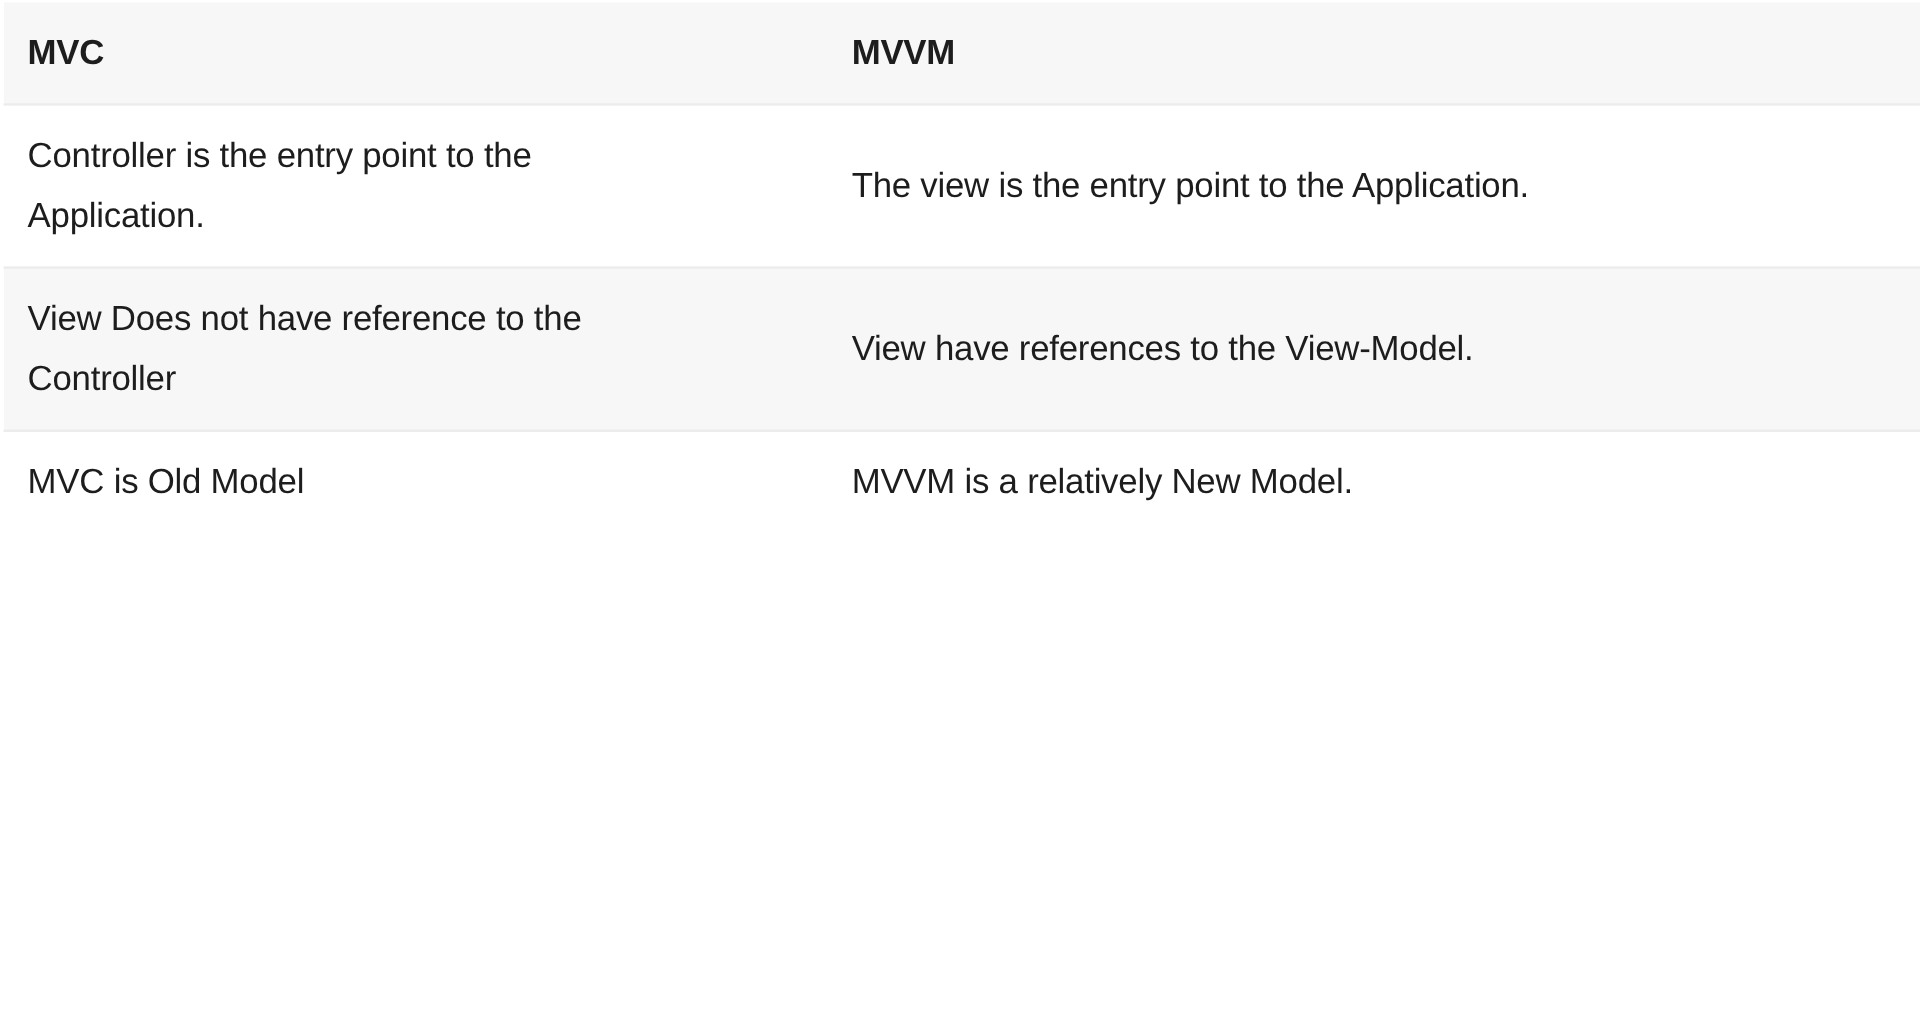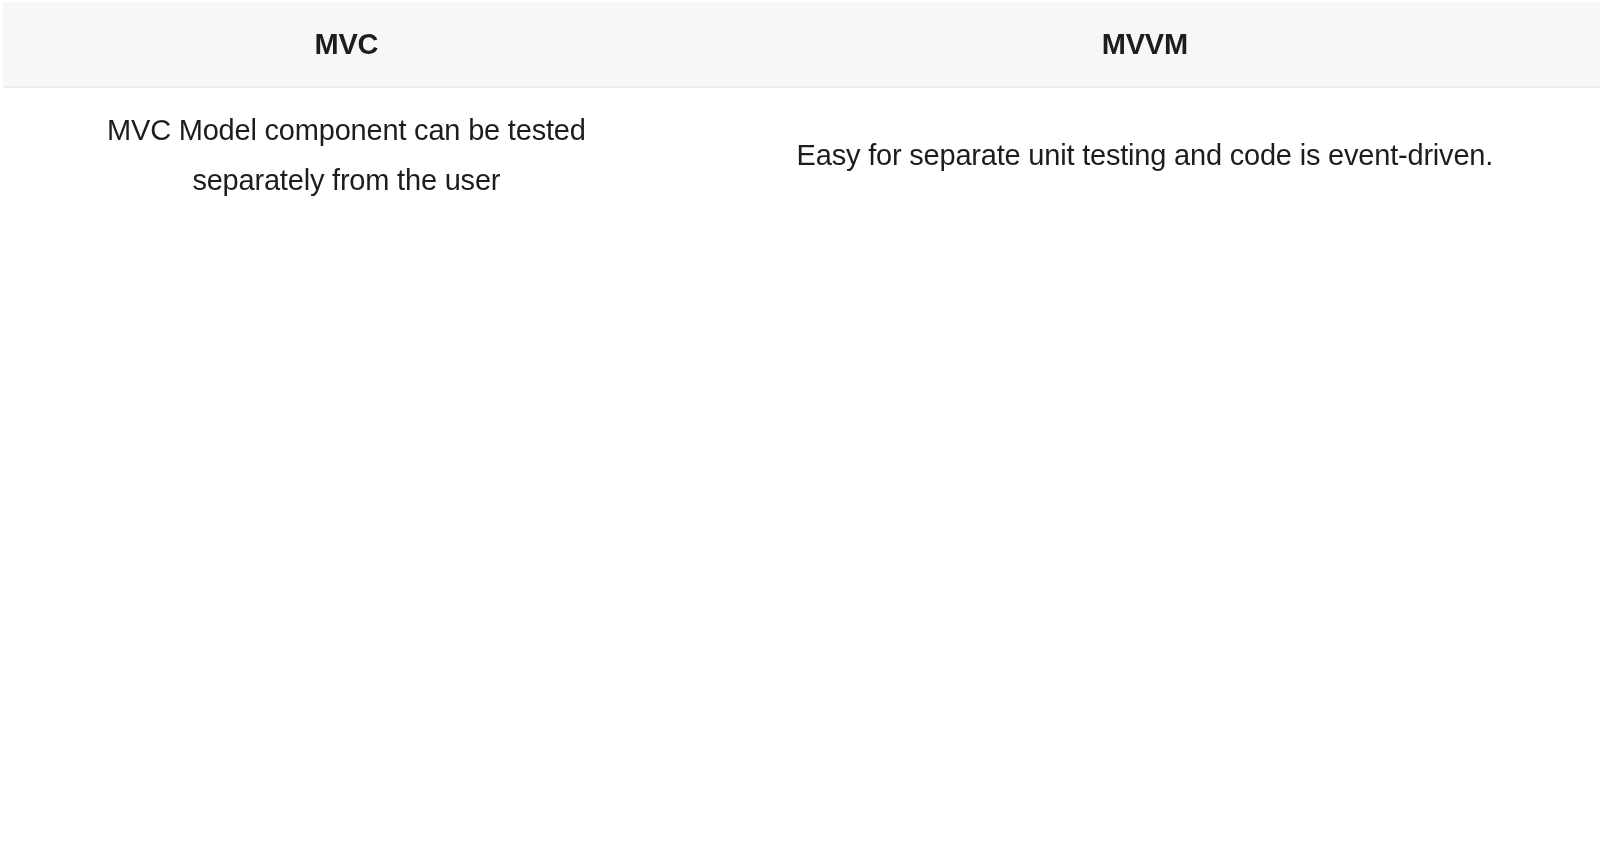--- a/index.html
+++ b/index.html
@@ -19,21 +19,21 @@
     color: #1d1d1d;
     font-size: 29px;
     letter-spacing: -0.2px;
   }
   .comparison-table col.col-mvc  { width: 43%; }
   .comparison-table col.col-mvvm { width: 57%; }
   .comparison-table th,
   .comparison-table td {
     padding: 17px 20px;
     line-height: 50px;
-    text-align: center;
+    text-align: left;
     vertical-align: middle;
     white-space: pre-line;
     overflow: hidden;
   }
   .comparison-table thead th {
     background: #f7f7f7;
     font-weight: 700;
   }
   .comparison-table tbody tr td {
     border-top: 2px solid #ececec;
@@ -52,18 +52,27 @@
     <col class="col-mvvm">
   </colgroup>
   <thead>
     <tr>
       <th>MVC</th>
       <th>MVVM</th>
     </tr>
   </thead>
   <tbody>
     <tr>
-      <td>MVC Model component can be tested
-separately from the user</td>
-      <td>Easy for separate unit testing and code is event-driven.</td>
+      <td>Controller is the entry point to the
+Application.</td>
+      <td>The view is the entry point to the Application.</td>
+    </tr>
+    <tr>
+      <td>View Does not have reference to the
+Controller</td>
+      <td>View have references to the View-Model.</td>
+    </tr>
+    <tr>
+      <td>MVC is Old Model</td>
+      <td>MVVM is a relatively New Model.</td>
     </tr>
   </tbody>
 </table>
 
 </body></html>

